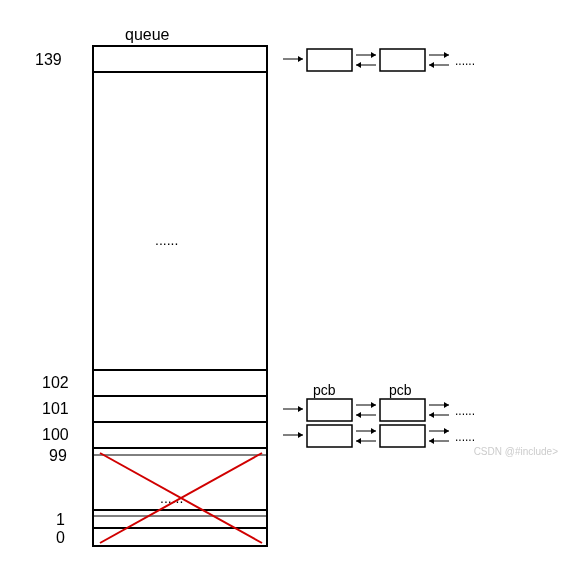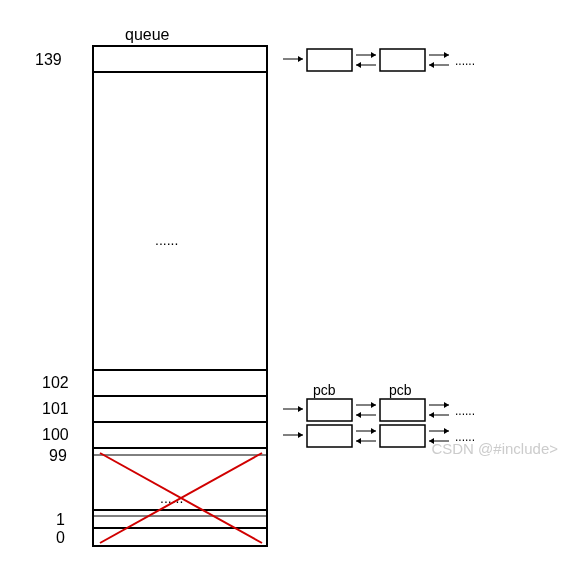--- a/index.html
+++ b/index.html
@@ -16,21 +16,21 @@
       position: relative;
       width: 568px;
       height: 465px;
       text-align: center;
     }
     .watermark {
       position: absolute;
       bottom: 8px;
       right: 10px;
       color: #cccccc;
-      font-size: 15px;
+      font-size: 10px;
     }
   </style>
 </head>
 <body>
 
 <div class="container">
   <svg width="568" height="583" viewBox="0 0 568 583">
 
     <text x="125" y="40" font-size="16">queue</text>
 

